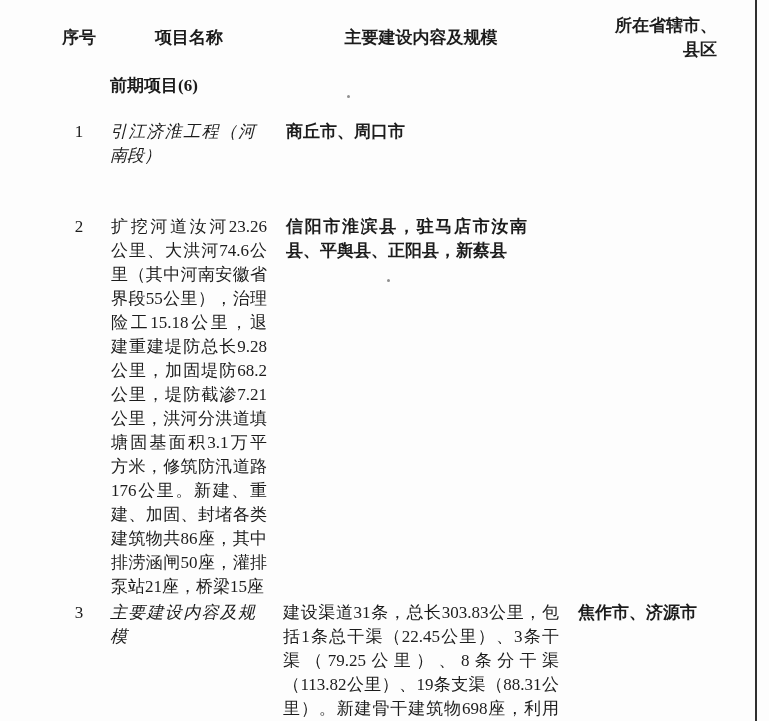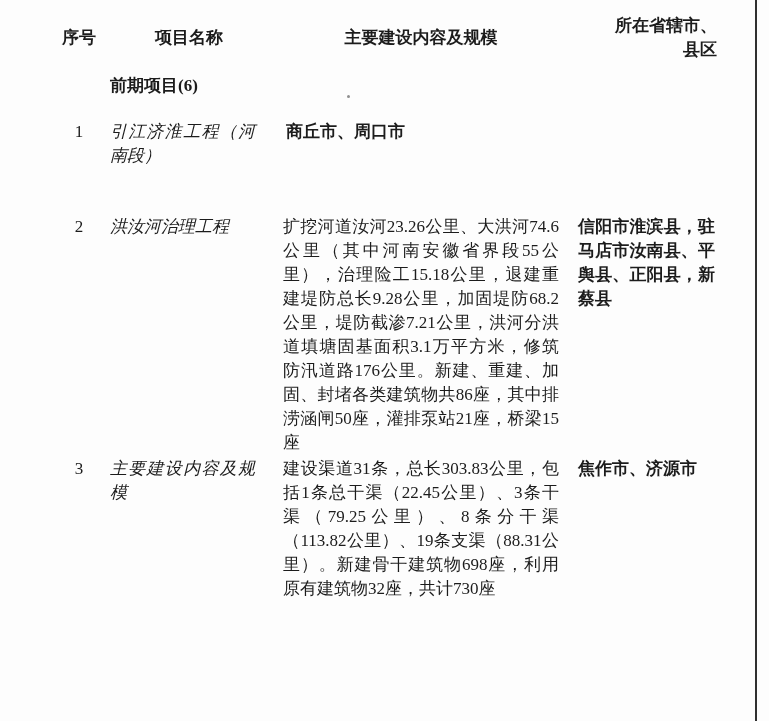--- a/index.html
+++ b/index.html
@@ -79,21 +79,20 @@
     </div>
 
     <div class="grid row-1">
       <div class="cell seq">1</div>
       <div class="cell name">引江济淮工程（河南段）</div>
       <div class="cell loc">商丘市、周口市</div>
     </div>
 
     <div class="grid row-2">
       <div class="cell seq">2</div>
-      <div class="cell name">洪汝河治理工程</div>
       <div class="cell desc">扩挖河道汝河23.26公里、大洪河74.6公里（其中河南安徽省界段55公里），治理险工15.18公里，退建重建堤防总长9.28公里，加固堤防68.2公里，堤防截渗7.21公里，洪河分洪道填塘固基面积3.1万平方米，修筑防汛道路176公里。新建、重建、加固、封堵各类建筑物共86座，其中排涝涵闸50座，灌排泵站21座，桥梁15座</div>
       <div class="cell loc">信阳市淮滨县，驻马店市汝南县、平舆县、正阳县，新蔡县</div>
     </div>
 
     <div class="grid row-3">
       <div class="cell seq">3</div>
       <div class="cell name">主要建设内容及规模</div>
       <div class="cell desc">建设渠道31条，总长303.83公里，包括1条总干渠（22.45公里）、3条干渠（79.25公里）、8条分干渠（113.82公里）、19条支渠（88.31公里）。新建骨干建筑物698座，利用原有建筑物32座，共计730座</div>
       <div class="cell loc">焦作市、济源市</div>
     </div>

